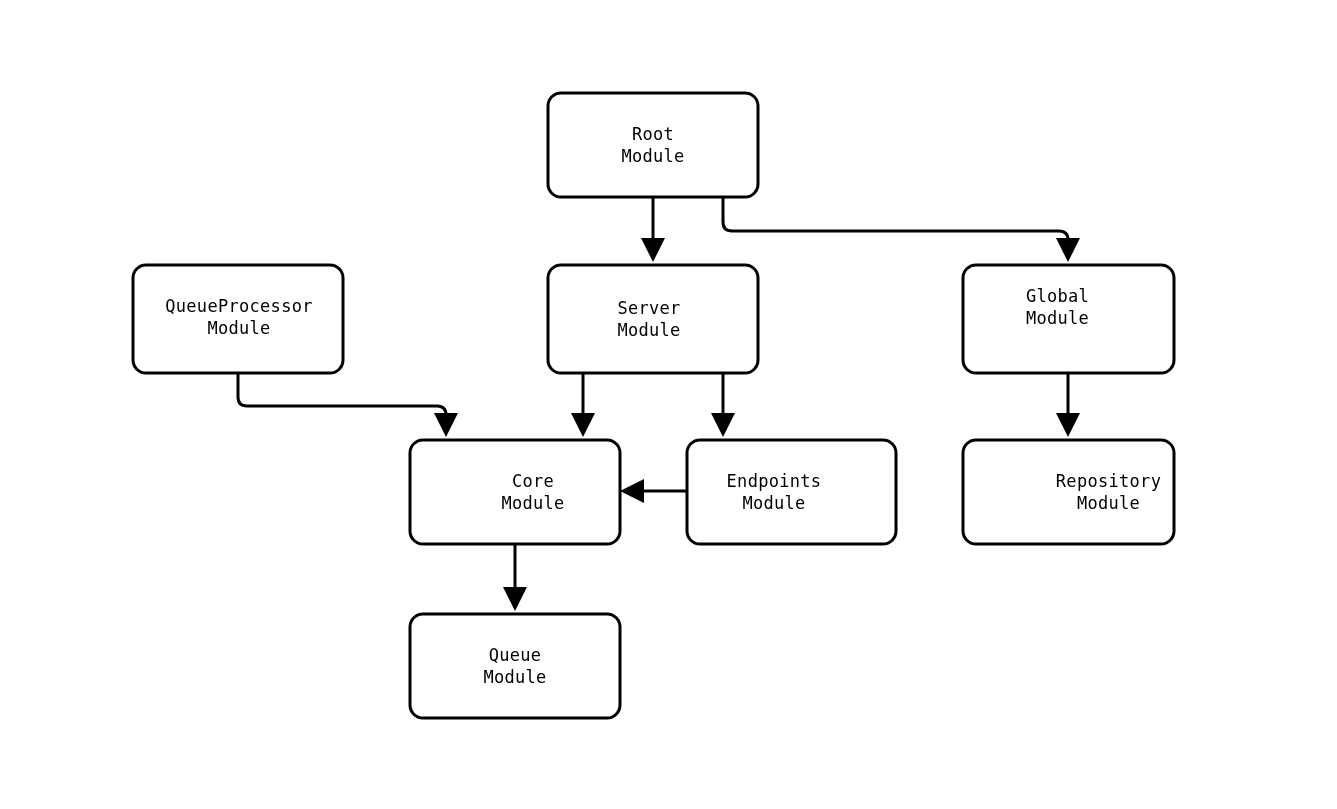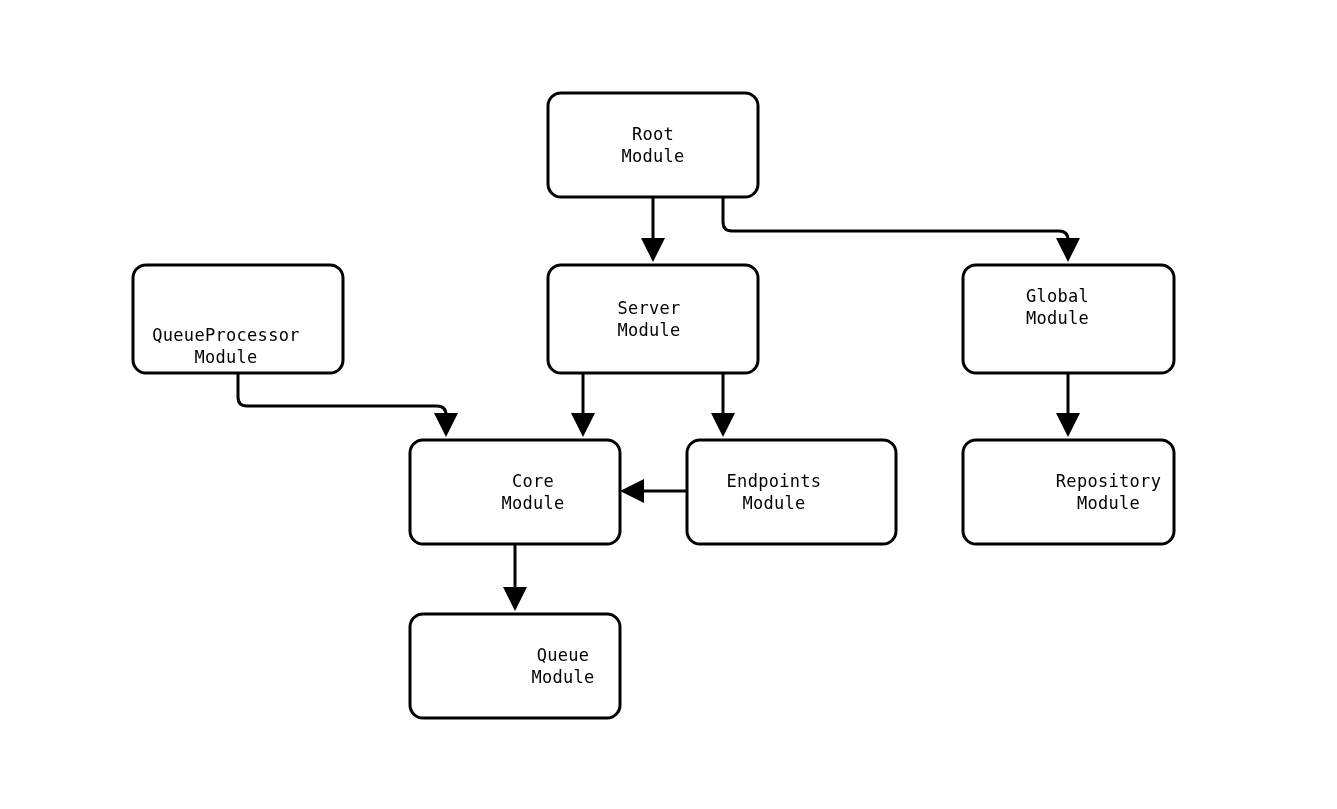--- a/index.html
+++ b/index.html
@@ -125,21 +125,21 @@
       <rect class="node-box" x="410" y="614" width="210" height="104" rx="13" ry="13"></rect>
     </g>
 
   </svg>
 
   <div class="node-label" style="left:548px; top:93px; width:210px; height:104px;">
     <span class="line1">Root</span>
     <span class="line2">Module</span>
   </div>
 
-  <div class="node-label" style="left:121px; top:265px; width:210px; height:103px;justify-content:flex-end;">
+  <div class="node-label" style="left:134px; top:265px; width:210px; height:103px;">
     <span class="line1">QueueProcessor</span>
     <span class="line2">Module</span>
   </div>
 
   <div class="node-label" style="left:544px; top:265px; width:210px; height:108px;">
     <span class="line1">Server</span>
     <span class="line2">Module</span>
   </div>
 
   <div class="node-label" style="left:963px; top:253px; width:189px; height:108px;text-align:center;">
@@ -155,18 +155,18 @@
   <div class="node-label" style="left:687px; top:440px; width:174px; height:104px;">
     <span class="line1">Endpoints</span>
     <span class="line2">Module</span>
   </div>
 
   <div class="node-label" style="left:963px; top:440px; width:211px; height:104px;margin-left:40px;">
     <span class="line1">Repository</span>
     <span class="line2">Module</span>
   </div>
 
-  <div class="node-label" style="left:410px; top:614px; width:210px; height:104px;margin-left:48px;">
+  <div class="node-label" style="left:410px; top:614px; width:210px; height:104px;">
     <span class="line1">Queue</span>
     <span class="line2">Module</span>
   </div>
 
 </div>
 
 </body></html>

